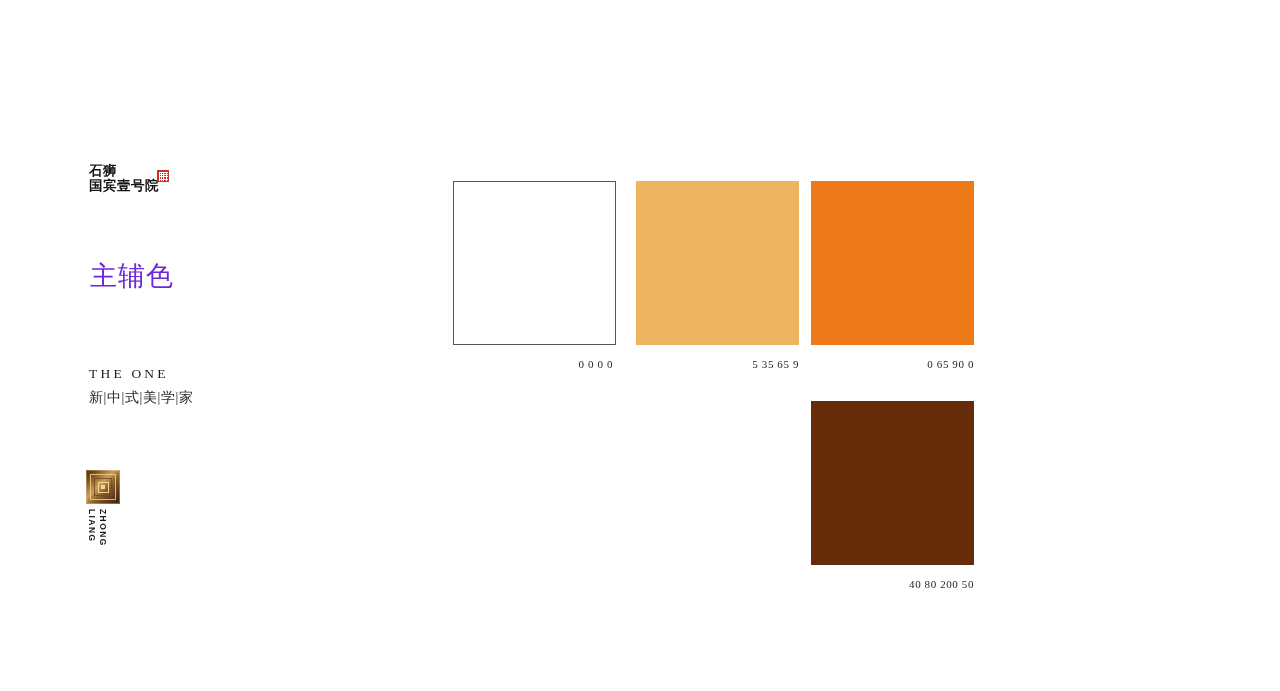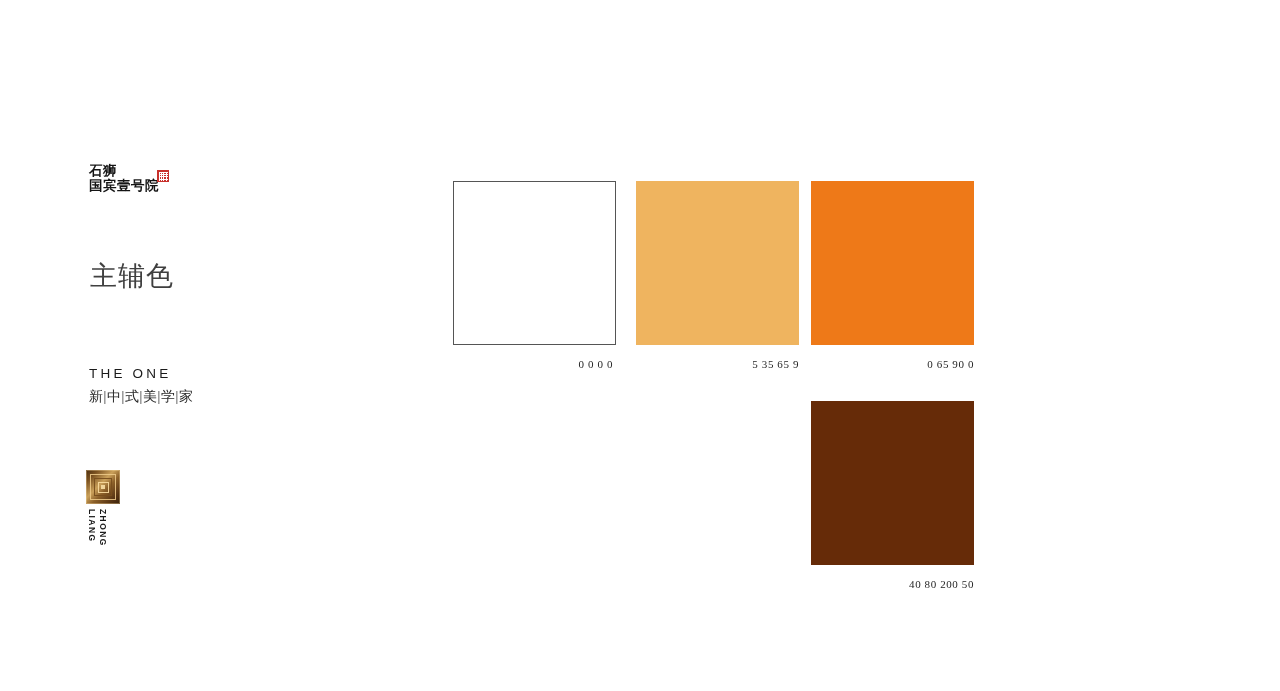--- a/index.html
+++ b/index.html
@@ -61,32 +61,32 @@
       repeating-linear-gradient(to bottom, #ffffff 0px, #ffffff 0.9px, transparent 0.9px, transparent 2.25px);
   }
 
   #section-title {
     position: absolute;
     left: 90px;
     top: 258px;
     font-family: "Liberation Serif", "DejaVu Serif", serif;
     font-size: 27px;
     letter-spacing: 1px;
-    color: #404040;
+    color: #6d28d9;
     white-space: nowrap;
   }
 
   #tagline-block {
     position: absolute;
     left: 89px;
     top: 366px;
     width: 160px;
   }
   #tagline-en {
-    font-family: Liberation Sans, sans-serif;
+    font-family: Liberation Serif, serif;
     font-size: 13.5px;
     letter-spacing: 3.2px;
     color: #1a1a1a;
     white-space: nowrap;
   }
   #tagline-cn {
     margin-top: 7px;
     font-family: "Liberation Serif", "DejaVu Serif", serif;
     font-size: 14px;
     letter-spacing: 0.6px;

